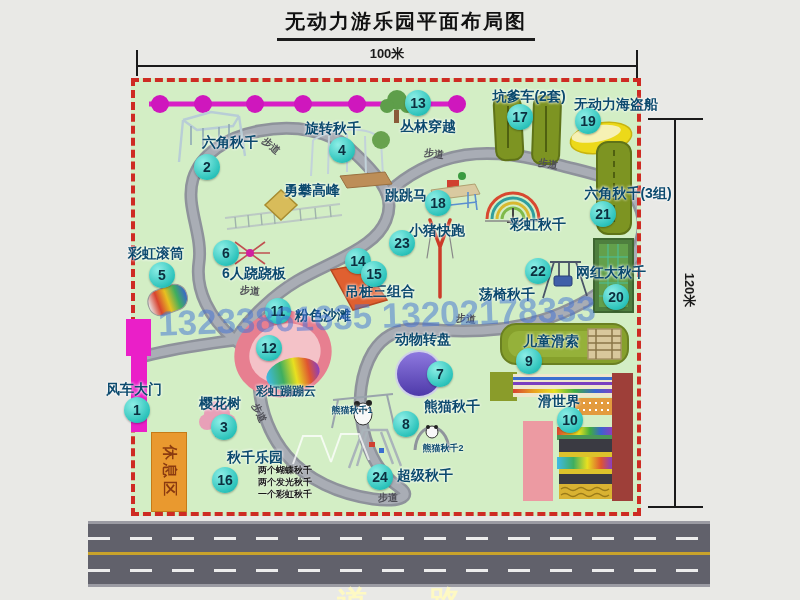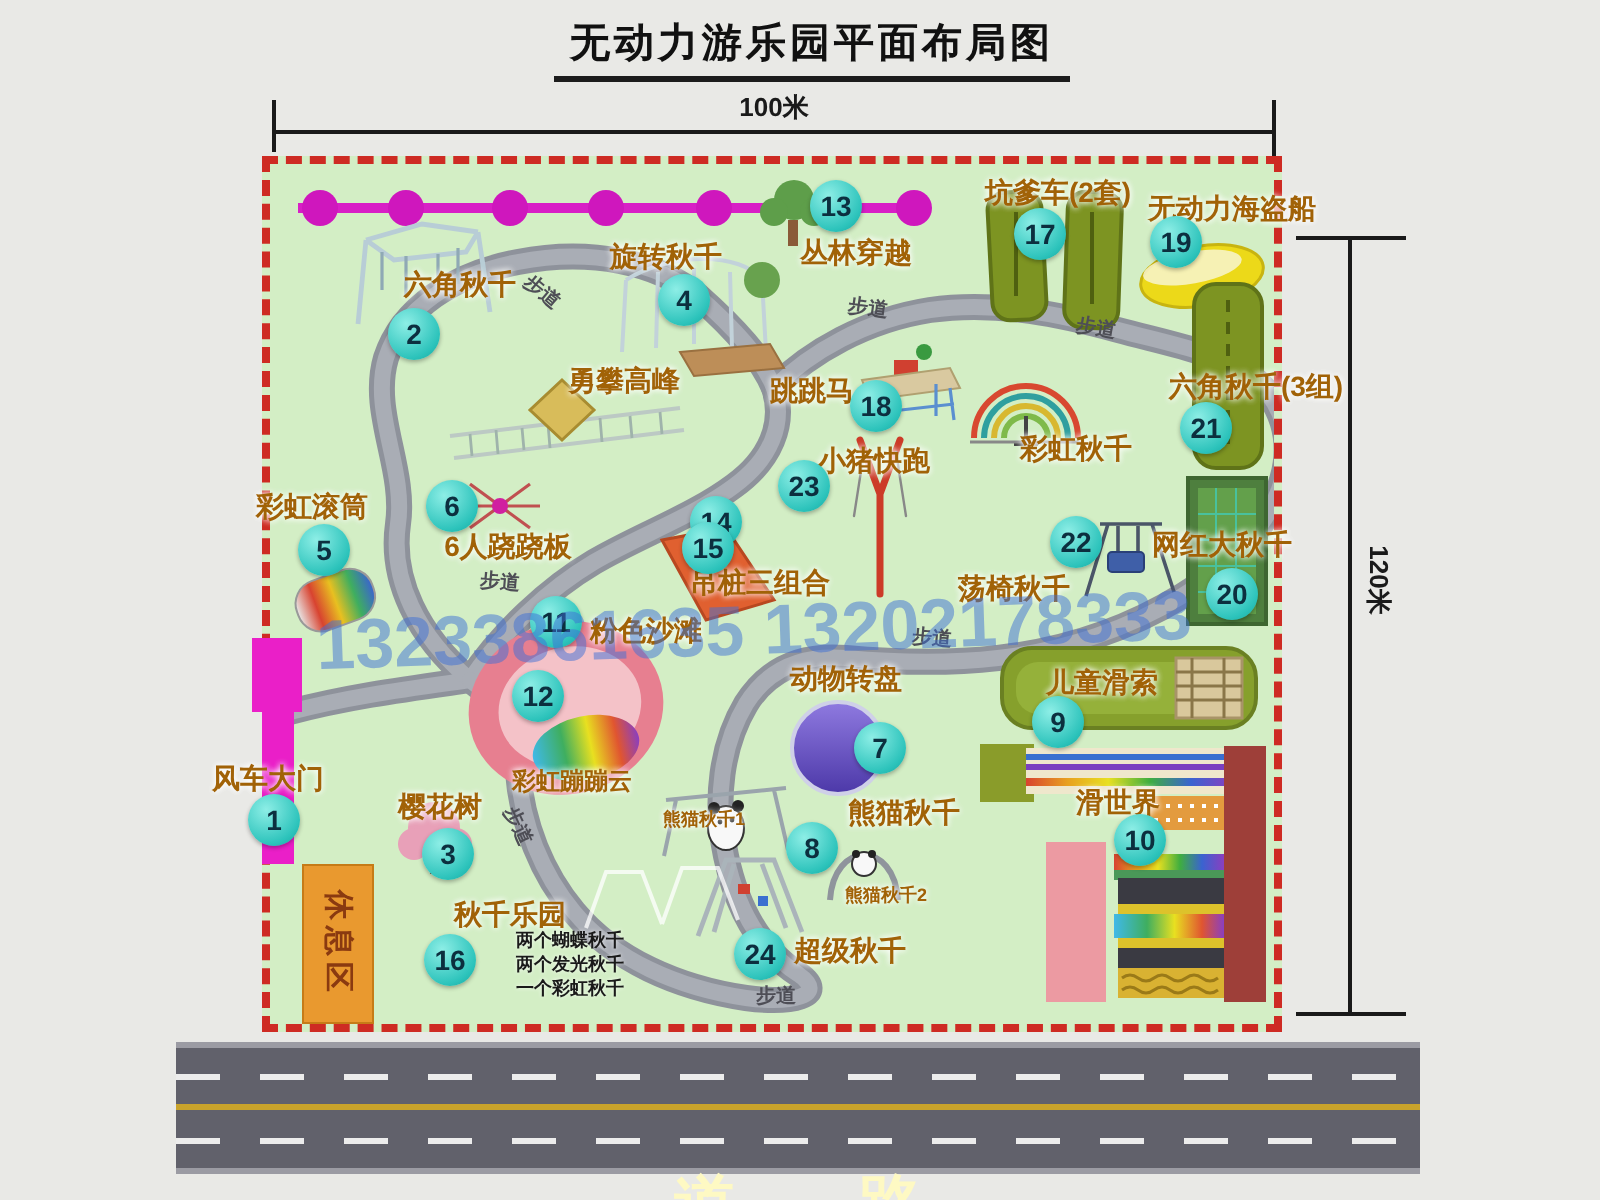--- a/index.html
+++ b/index.html
@@ -18,21 +18,21 @@
   .map svg{position:absolute;left:0;top:0;display:block;}
   
   .gate-top{position:absolute;left:126px;top:319px;width:25px;height:37px;background:#ea1fc8;}
   .gate-bar{position:absolute;left:131px;top:356px;width:16px;height:76px;background:#ea1fc8;}
   .rest-area{position:absolute;left:151px;top:432px;width:36px;height:80px;background:#e9992f;
              border:1px solid #c67b17;box-sizing:border-box;}
   .rest-area span{position:absolute;left:50%;top:50%;transform:translate(-50%,-50%) rotate(90deg);
              font-size:15px;font-weight:bold;color:#8a3a10;letter-spacing:3px;white-space:nowrap;}
   
   .map-label{position:absolute;transform:translate(-50%,-50%);white-space:nowrap;font-weight:bold;
-    color:#a16207;font-size:14px;
+    color:#0c4a6e;font-size:14px;
     text-shadow:0 0 3px rgba(255,255,255,.9),0 0 3px rgba(255,255,255,.9);}
   .marker-circle{position:absolute;width:26px;height:26px;margin:-13px 0 0 -13px;border-radius:50%;
     background:radial-gradient(circle at 35% 30%,#8deee6,#2cc3bb 70%,#17a39b);
     color:#0c2f3f;font-size:14px;font-weight:bold;text-align:center;line-height:26px;
     box-shadow:0 1px 2px rgba(0,0,0,.3);}
   .marker-sub{position:absolute;font-size:9px;font-weight:bold;color:#1a1a1a;line-height:12px;
     white-space:nowrap;text-shadow:0 0 2px rgba(255,255,255,.85);}
   .path-label{position:absolute;font-size:10px;font-weight:bold;color:#4e4e56;white-space:nowrap;}
   
   .wm-company{position:absolute;left:228px;top:252px;font-size:40px;font-weight:bold;
@@ -306,21 +306,21 @@
       <div class="marker-circle" style="left: 570px; top: 420px;">10</div>
       <div class="map-label" style="left: 323px; top: 316px;">粉色沙滩</div>
       <div class="marker-circle" style="left: 278px; top: 311px;">11</div>
       <div class="map-label" style="left: 286px; top: 391px; font-size: 12px;">彩虹蹦蹦云</div>
       <div class="marker-circle" style="left: 269px; top: 348px;">12</div>
       <div class="map-label" style="left: 428px; top: 127px;">丛林穿越</div>
       <div class="marker-circle" style="left: 418px; top: 103px;">13</div>
       <div class="map-label" style="left: 380px; top: 292px;">吊桩三组合</div>
       <div class="marker-circle" style="left: 358px; top: 261px; text-align: center;">14</div>
       <div class="map-label" style="left: 312px; top: 191px;">勇攀高峰</div>
-      <div class="marker-circle" style="left: 354px; top: 213px; margin-top: 48px;">15</div>
+      <div class="marker-circle" style="left: 374px; top: 213px; margin-top: 48px;">15</div>
       <div class="map-label" style="left: 255px; top: 458px;">秋千乐园</div>
       <div class="marker-circle" style="left: 225px; top: 480px; text-align: center;">16</div>
       <div class="marker-sub" style="left: 258px; top: 464px;">
         <div>两个蝴蝶秋千</div>
         <div>两个发光秋千</div>
         <div>一个彩虹秋千</div>
       </div>
       <div class="map-label" style="left: 529px; top: 97px;">坑爹车(2套)</div>
       <div class="marker-circle" style="left: 520px; top: 117px;">17</div>
       <div class="map-label" style="left: 406px; top: 196px;">跳跳马</div>

